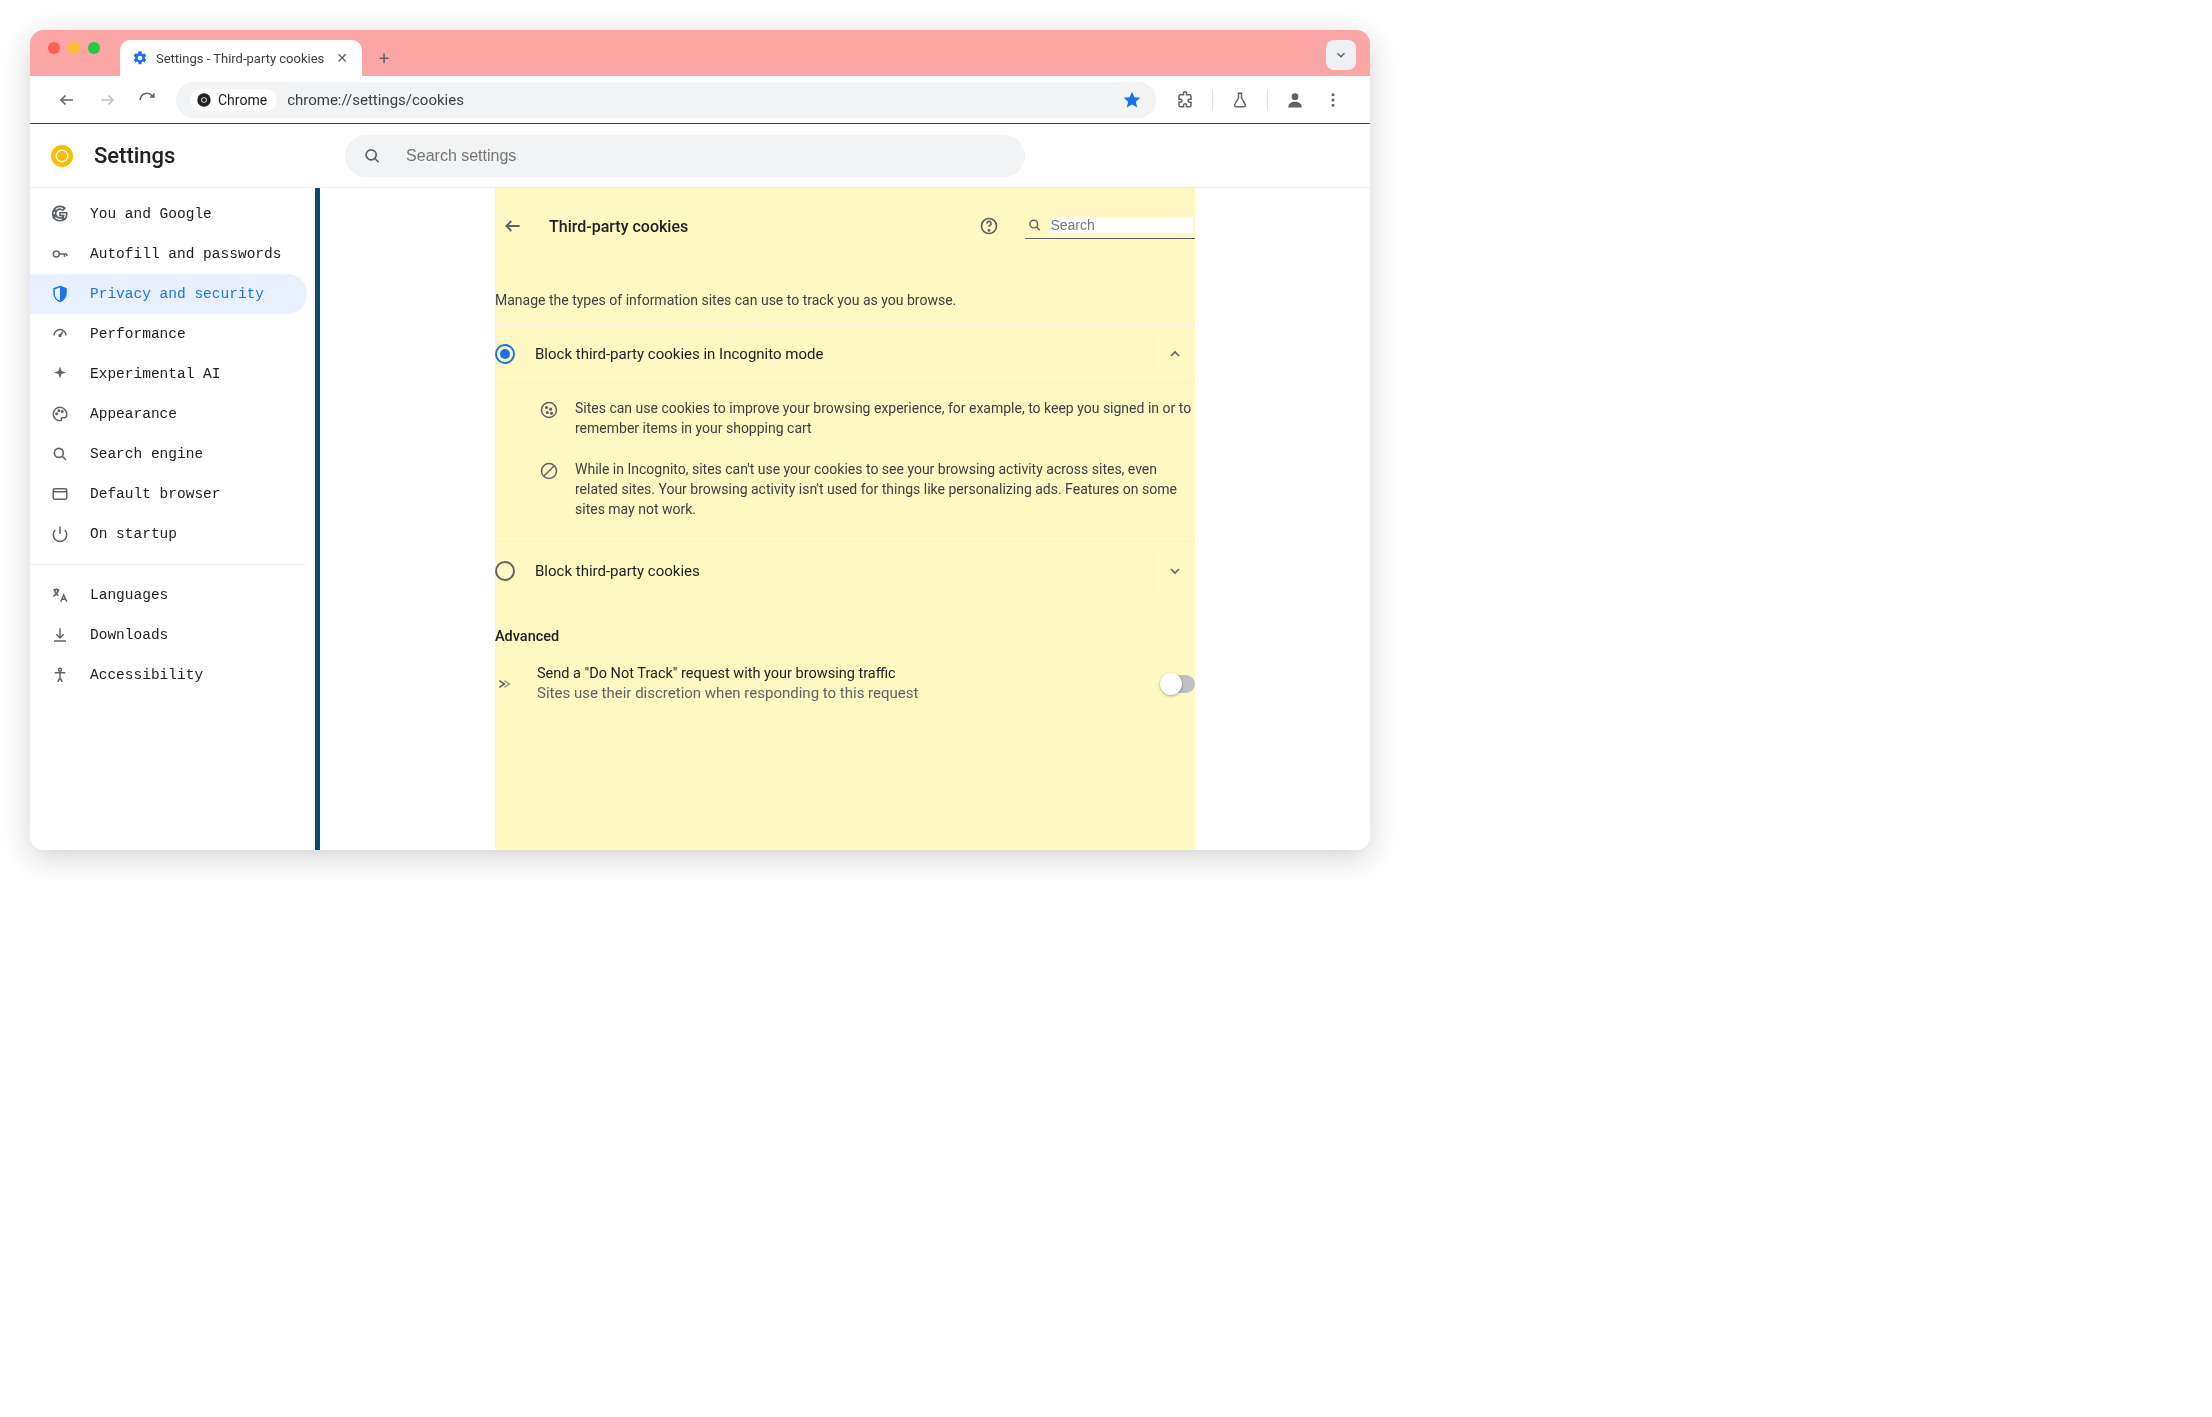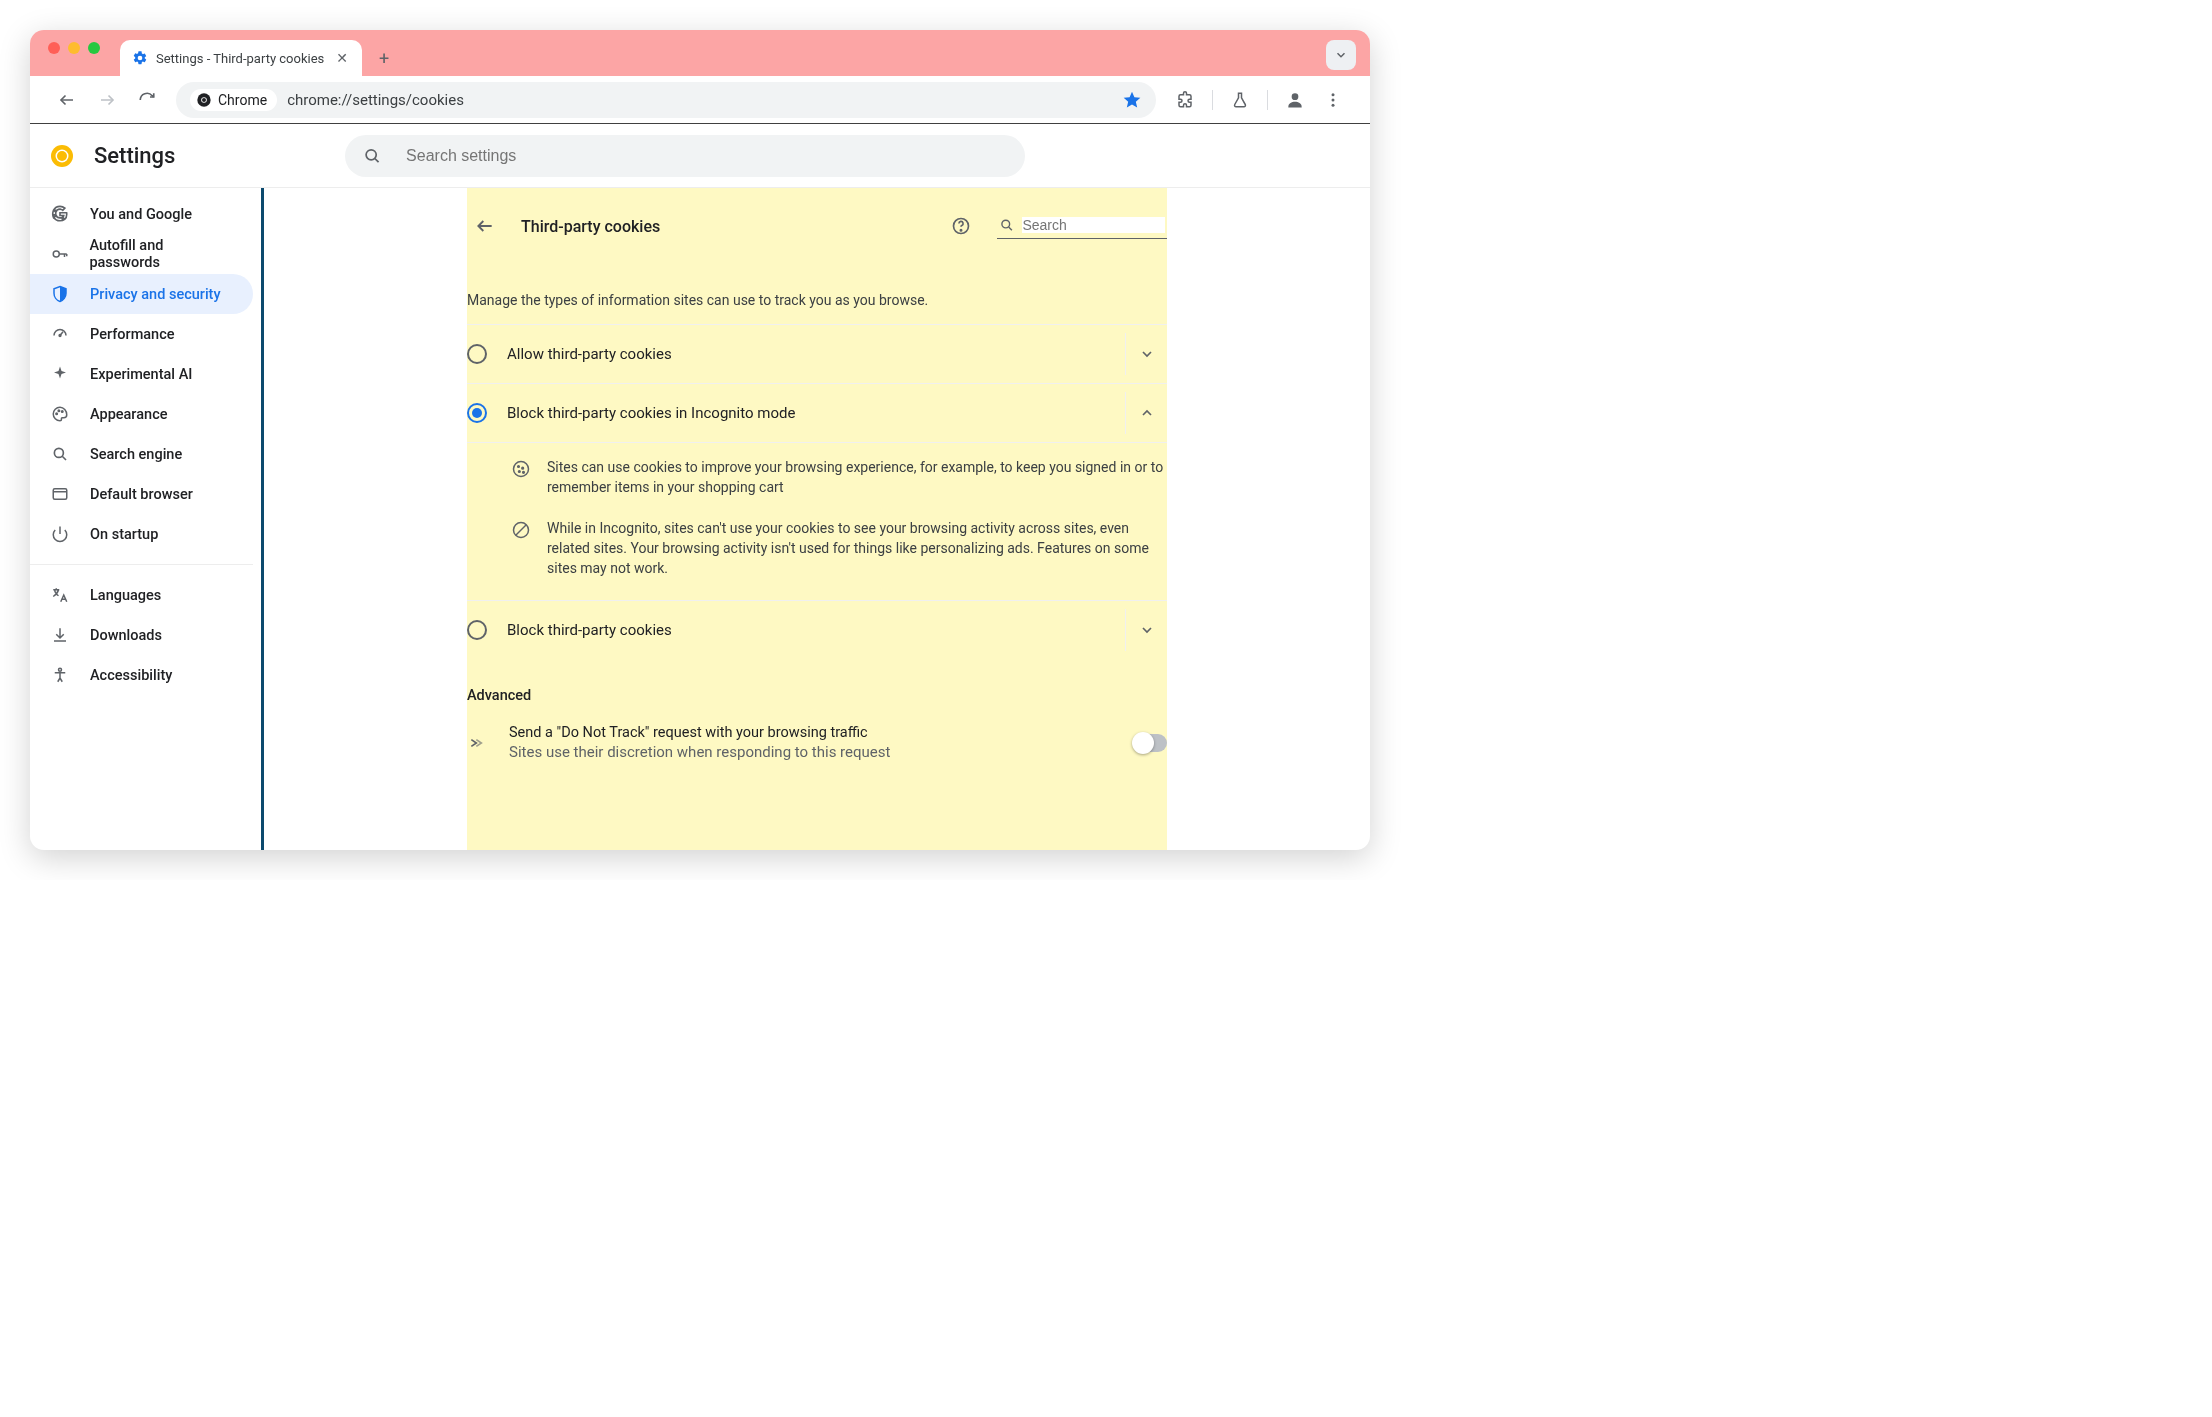--- a/index.html
+++ b/index.html
@@ -109,24 +109,25 @@
     align-items:center;
     padding:0 18px;
     gap:24px;
     margin-left: 150px;
   }
   .search-settings input { border:none; background:transparent; outline:none; font-size:16px; color:#5f6368; width:100%; }
   
   
   .app-body { flex:1; display:flex; overflow:hidden; }
   .sidebar {
-    width:234px;
-    border-right:3px solid #0c4a6e;
+    width:290px;
+    border-right:5px solid #0c4a6e;
     padding:6px 8px 6px 0;
     overflow-y:auto;
+    font-family:Liberation Mono, monospace;
   }
   .side-item {
     display:flex;
     align-items:center;
     gap:20px;
     height:40px;
     padding:0 20px;
     font-size:14.5px;
     color:#202124;
     border-radius:0 22px 22px 0;
@@ -451,29 +452,20 @@
             <svg width="18" height="18" viewBox="0 0 24 24" fill="none" stroke="#5f6368" stroke-width="2.2">
                 <circle cx="10.5" cy="10.5" r="6"></circle>
                 <line x1="20" y1="20" x2="15" y2="15"></line>
               </svg>
             <input type="text" placeholder="Search" style="">
           </div>
         </div>
 
         <div class="desc-text">Manage the types of information sites can use to track you as you browse.</div>
 
-        <div class="option-row">
-          <div class="radio"></div>
-          <div class="opt-label">Allow third-party cookies</div>
-          <div class="expand-col">
-            <svg width="16" height="16" viewBox="0 0 24 24" fill="none" stroke="#5f6368" stroke-width="2.5">
-                <polyline points="6 9 12 15 18 9"></polyline>
-              </svg>
-          </div>
-        </div>
 
         <div class="option-row">
           <div class="radio selected"></div>
           <div class="opt-label">Block third-party cookies in Incognito mode</div>
           <div class="expand-col">
             <svg width="16" height="16" viewBox="0 0 24 24" fill="none" stroke="#5f6368" stroke-width="2.5">
                 <polyline points="6 15 12 9 18 15"></polyline>
               </svg>
           </div>
         </div>

